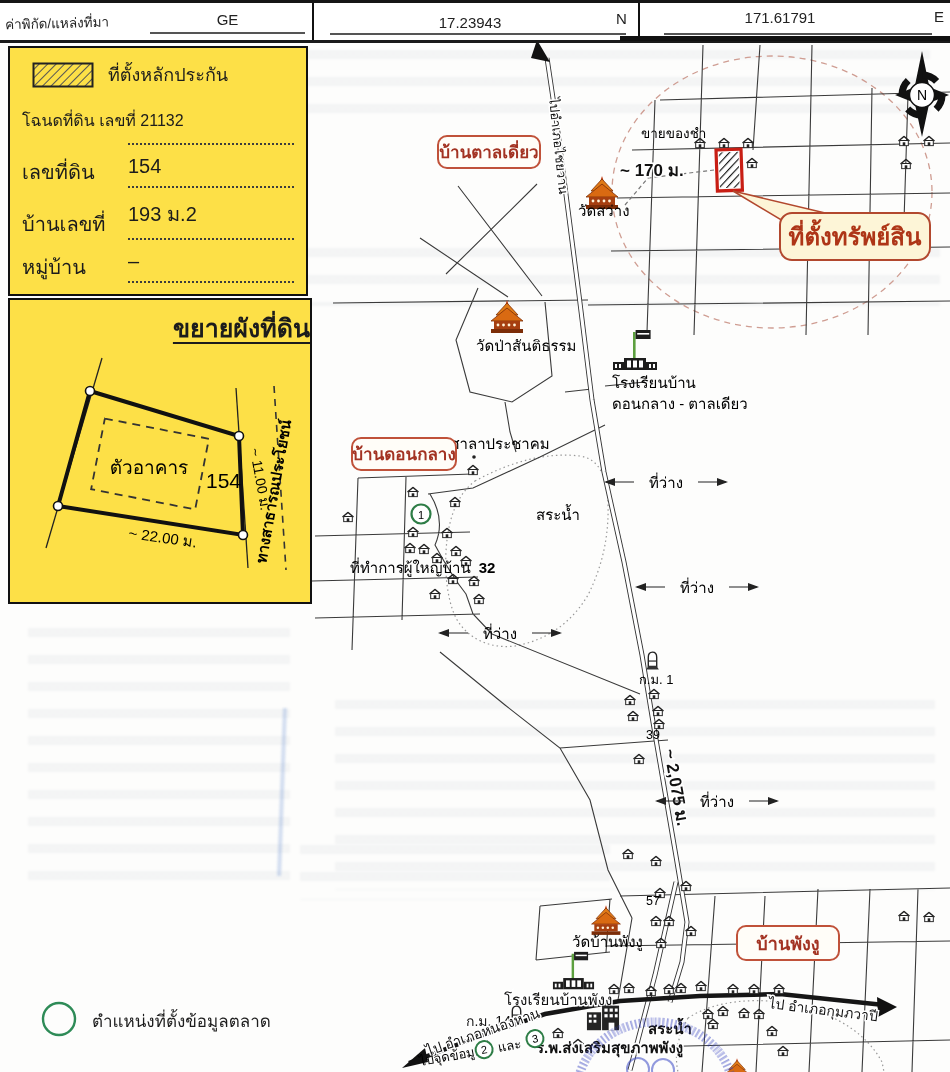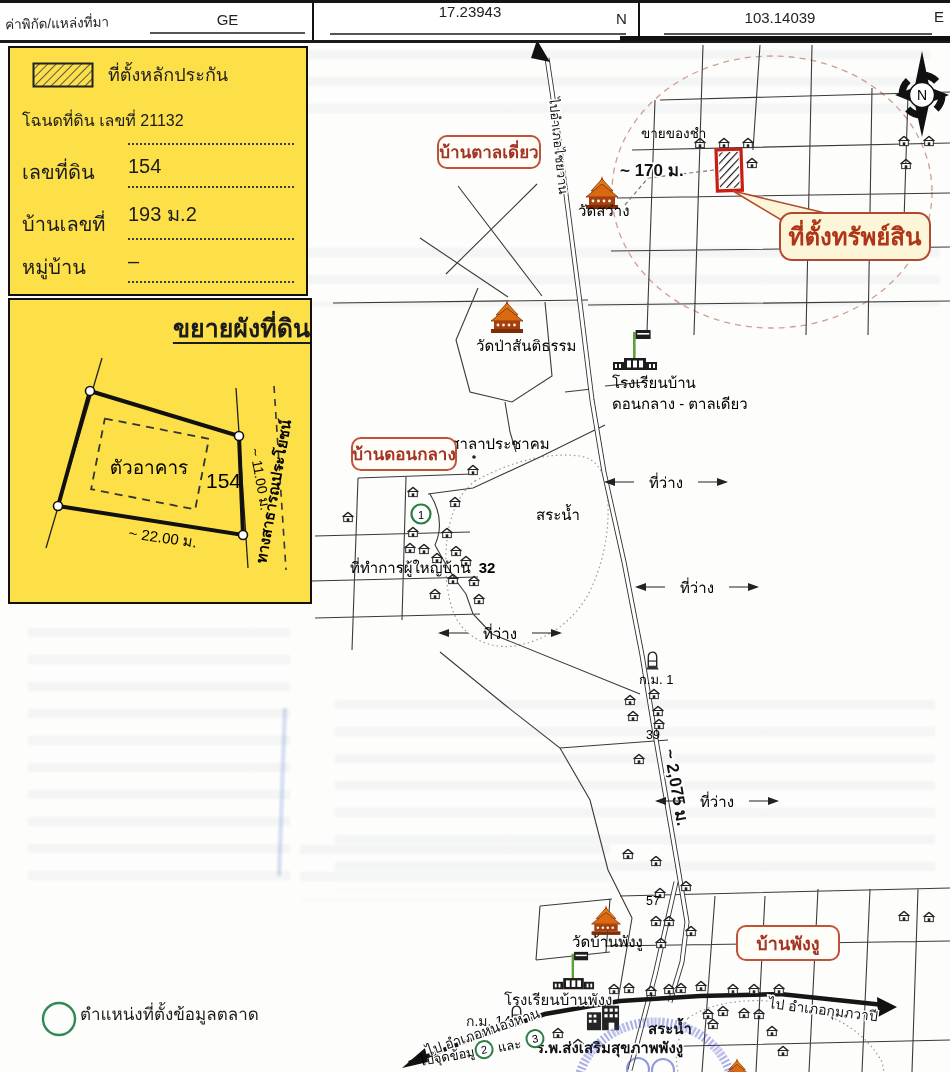--- a/index.html
+++ b/index.html
@@ -23,21 +23,21 @@
   #box1 .rowhead .cap{font-size:18px;}
   #box1 .frow{display:flex;font-size:20px;margin-top:10px;align-items:flex-end;}
   #box1 .lbl{width:106px;flex:none;}
   #box1 .val{flex:1;border-bottom:2px dotted #3c3c3c;padding-bottom:8px;}
   #box1 .deedrow{font-size:16px;margin-top:19px;}
   #box1 .dotline{margin-left:106px;border-bottom:2px dotted #3c3c3c;height:10px;}
   #box2{left:8px;top:298px;width:300px;height:302px;}
   #box2 .ttl{position:absolute;left:0;top:8px;width:100%;text-align:right;font-size:25px;font-weight:bold;
              text-decoration:underline;text-underline-offset:5px;}
   
-  #legend{position:absolute;left:40px;top:1000px;z-index:3;display:flex;}
+  #legend{position:absolute;left:40px;top:1000px;z-index:3;display:flex;align-items:center;gap:12px;}
   #legend .cap{font-size:17px;}
   svg text{font-family:"Liberation Sans",sans-serif;}
   .halo{paint-order:stroke;stroke:#ffffff;stroke-width:3px;fill:#111;}
   .redlbl{fill:#a33323;font-weight:bold;}
 </style>
 </head>
 <body>
 
 <div class="bleed" style="left:300px;top:50px;width:630px;height:78px;"></div>
 <div class="bleed" style="left:300px;top:248px;width:640px;height:58px;"></div>
@@ -304,25 +304,25 @@
     <circle cx="638" cy="1069" r="11" stroke-width="2" opacity="0.55"></circle>
     <circle cx="663" cy="1070" r="11" stroke-width="2" opacity="0.55"></circle>
   </g>
 </svg>
 
 <div id="hdr">
   <div class="t" style="left:5px;top:9px;font-size:13.5px;transform:rotate(-1.5deg);">ค่าพิกัด/แหล่งที่มา</div>
   <div class="t" style="left:150px;top:8px;width:155px;text-align:center;">GE</div>
   <div class="uline" style="left:150px;top:29px;width:155px;"></div>
   <div class="vline" style="left:312px;"></div>
-  <div class="t" style="left:360px;top:0;width:220px;text-align:center;">17.23943</div>
+  <div class="t" style="left:360px;top:11px;width:220px;text-align:center;">17.23943</div>
   <div class="uline" style="left:330px;top:30px;width:296px;"></div>
   <div class="t" style="left:616px;top:7px;">N</div>
   <div class="vline" style="left:638px;"></div>
-  <div class="t" style="left:680px;top:6px;width:200px;text-align:center;">103.14039</div>
+  <div class="t" style="left:680px;top:6px;width:200px;text-align:center;">171.61791</div>
   <div class="uline" style="left:664px;top:30px;width:268px;"></div>
   <div class="t" style="left:934px;top:5px;">E</div>
   <div style="position:absolute;left:620px;top:33px;width:330px;height:5px;background:#111;"></div>
 </div>
 
 <div id="box1" class="box">
   <div class="rowhead">
     <svg width="62" height="26">
       <defs>
           <pattern id="swhatch" width="6" height="6" patternUnits="userSpaceOnUse" patternTransform="rotate(45)">

